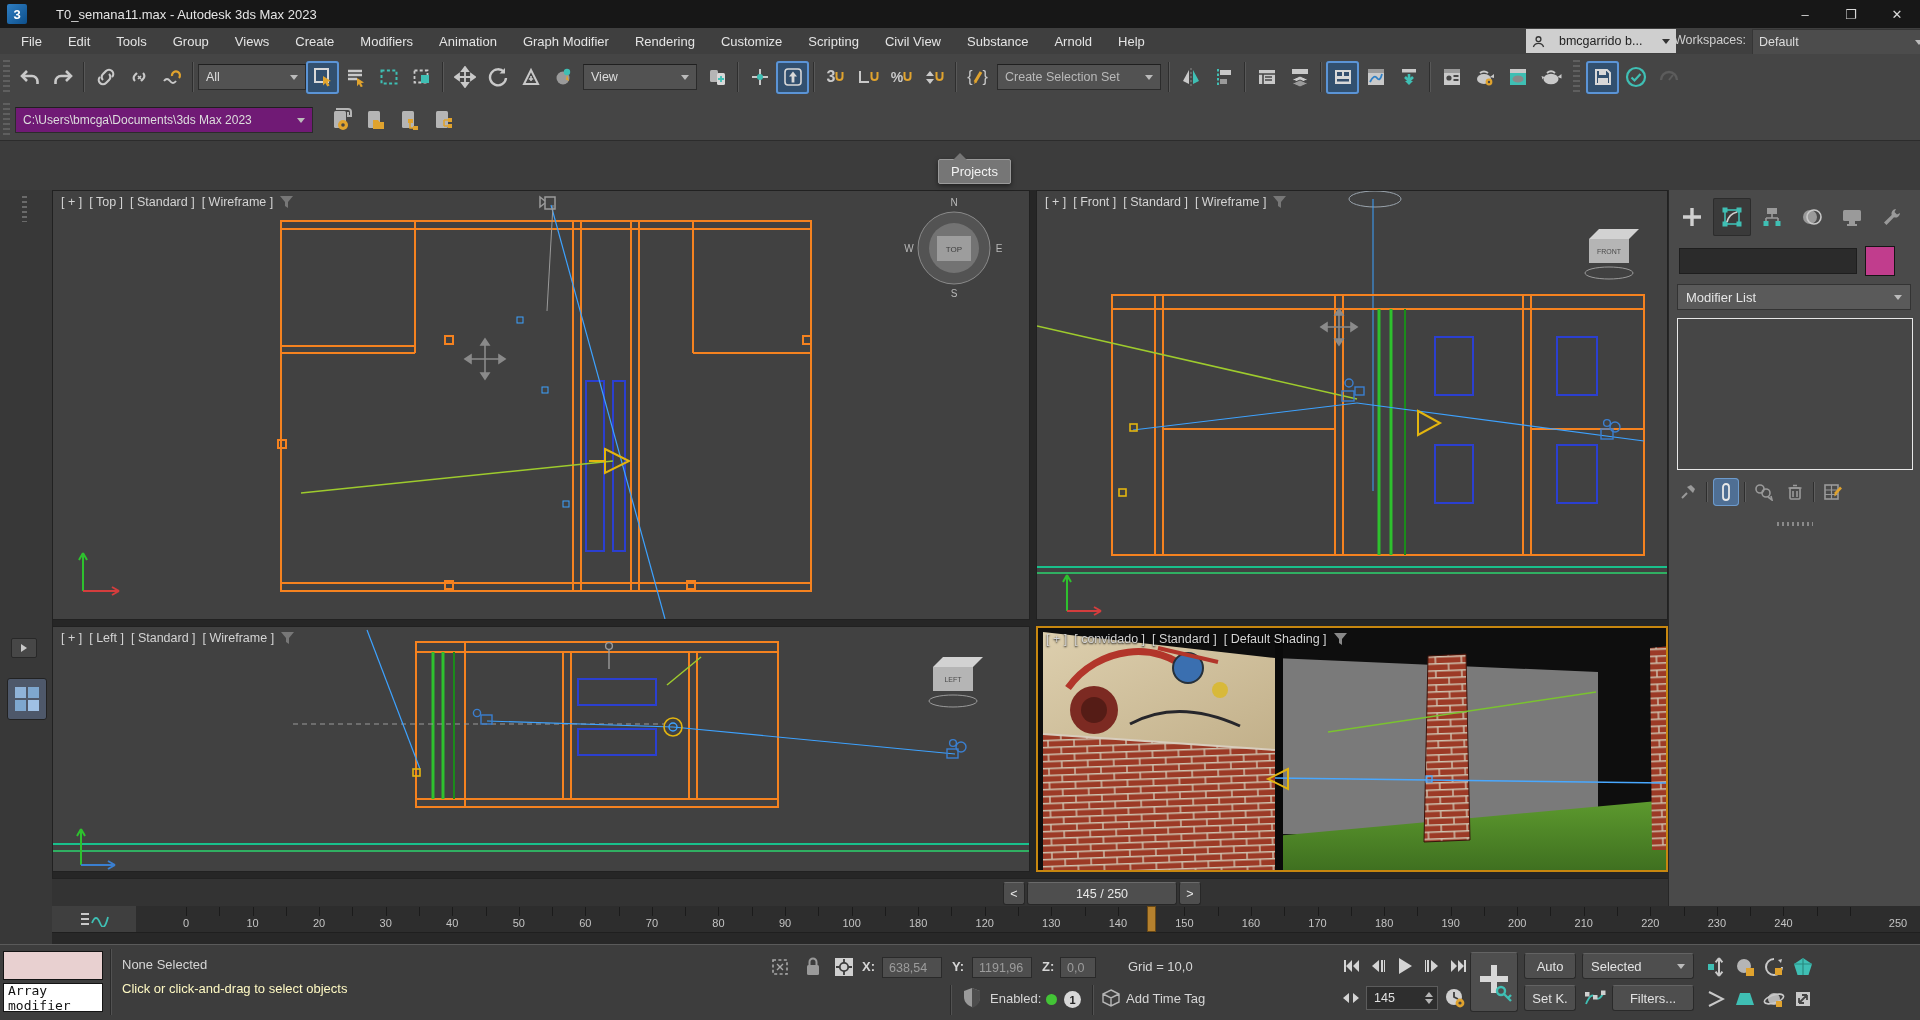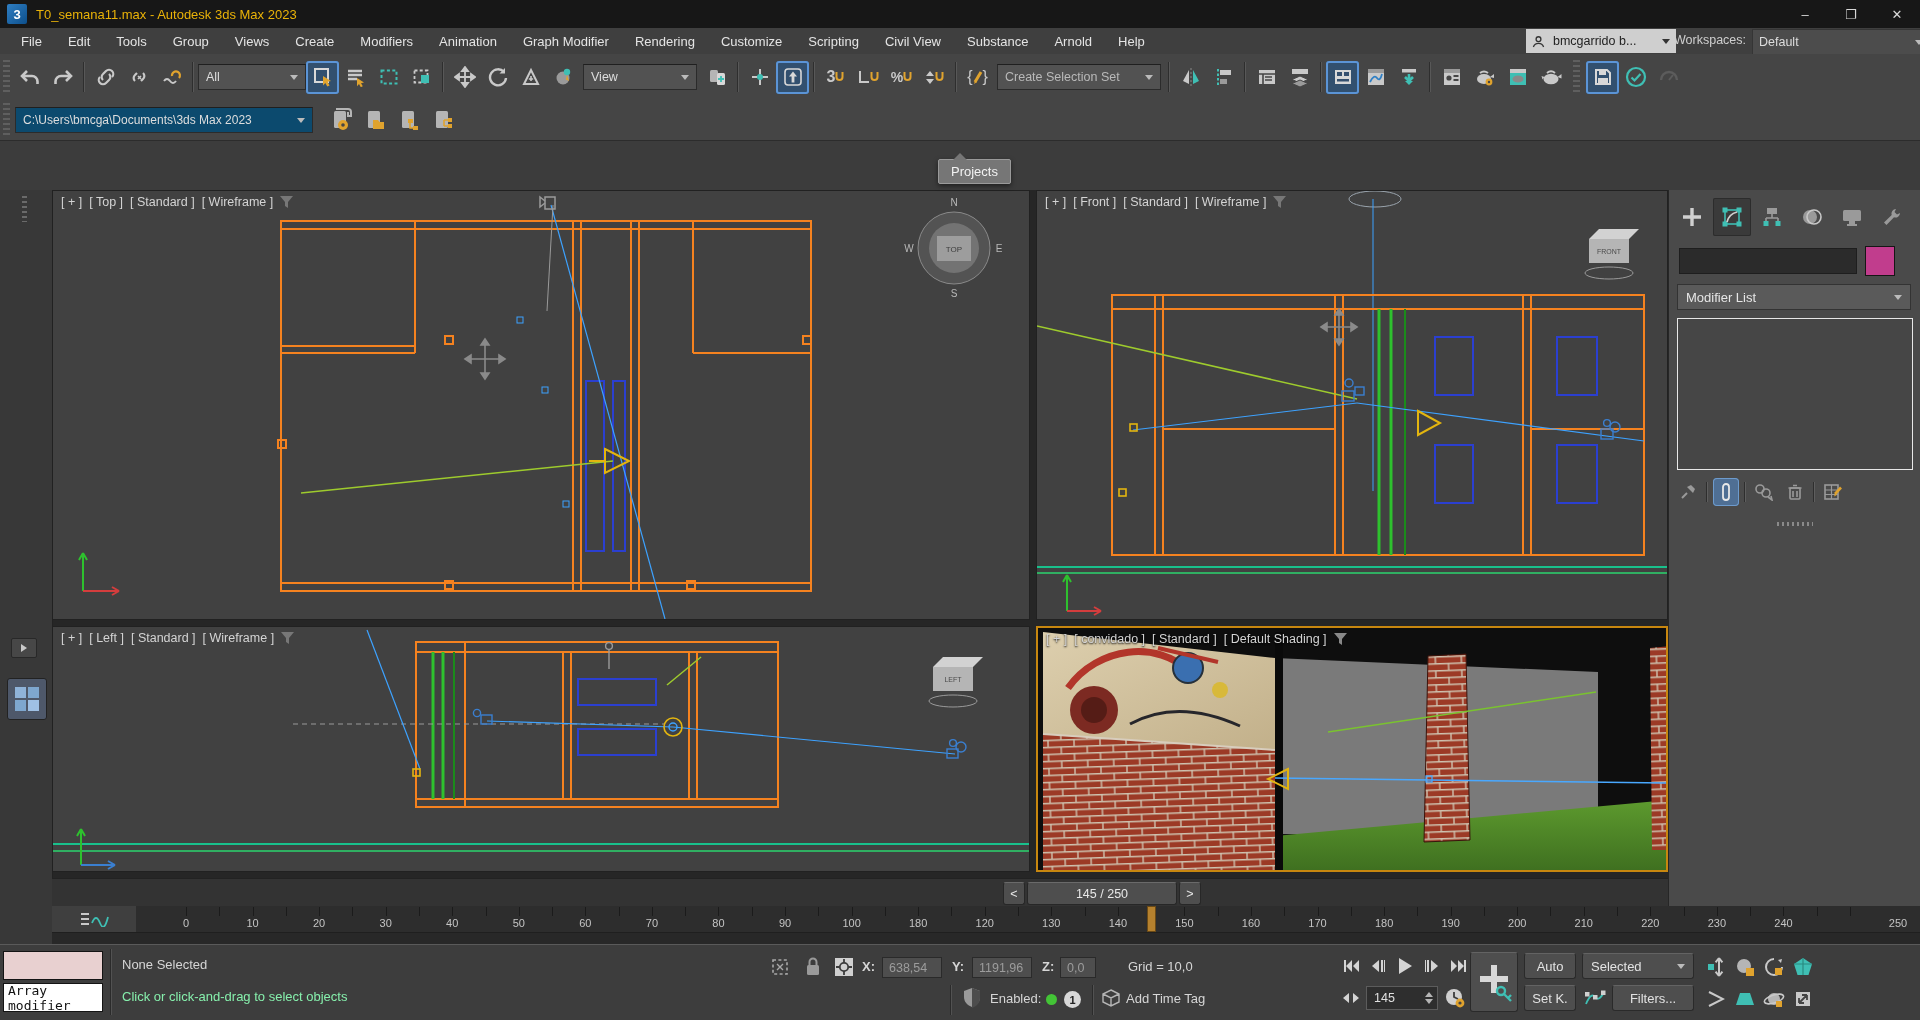--- a/index.html
+++ b/index.html
@@ -3,43 +3,43 @@
 <meta charset="utf-8">
 <style>
   html,body{margin:0;padding:0;background:#111;}
   .app{position:relative;width:1920px;height:1020px;background:#3c3c3c;
        font-family:"Liberation Sans",sans-serif;color:#ddd;overflow:hidden;font-size:13px;}
   .abs{position:absolute;}
   
   .titlebar{left:0;top:0;width:1920px;height:28px;background:#171717;display:flex;align-items:center;}
   .logo{width:20px;height:20px;margin:0 9px 0 7px;border-radius:2px;background:linear-gradient(135deg,#2f7fc4,#0d4f8b);
         color:#fff;font-weight:bold;font-size:13px;display:flex;align-items:center;justify-content:center;}
-  .wtitle{font-size:13px;color:#eab308;}
+  .wtitle{font-size:13px;color:#e5e5e5;margin-left:20px;}
   .winbtns{margin-left:auto;display:flex;height:28px;}
   .winbtn{width:46px;height:28px;display:flex;align-items:center;justify-content:center;color:#d8d8d8;font-size:13px;}
   
   .menubar{left:0;top:28px;width:1920px;height:26px;background:#3f3f3f;display:flex;align-items:center;border-bottom:1px solid #2e2e2e;}
   .menubar-items{display:flex;padding-left:8px;}
   .menu-item{padding:0 13px;color:#e4e4e4;}
   .userchip{position:absolute;left:1526px;top:1px;width:138px;height:24px;background:#cfcfcf;color:#222;
-            display:flex;align-items:center;gap:8px;padding:0 6px;}
+            display:flex;align-items:center;gap:14px;padding:0 6px;}
   .wslabel{position:absolute;left:1674px;top:5px;color:#cfcfcf;font-size:12.5px;}
   .wsdrop{position:absolute;left:1752px;top:1px;width:164px;height:24px;background:#4c4c4c;border:1px solid #353535;
           display:flex;align-items:center;padding:0 6px;color:#ddd;}
   .caret{width:0;height:0;border-left:4px solid transparent;border-right:4px solid transparent;border-top:5px solid #bbb;margin-left:auto;}
   
   .toolbar{left:0;top:54px;width:1920px;height:46px;background:#454545;display:flex;align-items:center;border-bottom:1px solid #2c2c2c;}
   .projectbar{left:0;top:100px;width:1920px;height:40px;background:#454545;display:flex;align-items:center;border-bottom:1px solid #2c2c2c;}
   .drag{width:7px;height:34px;margin:0 3px;background:repeating-linear-gradient(to bottom,#6a6a6a 0 2px,transparent 2px 5px);opacity:.7;}
   .tbtn{width:33px;height:33px;border-radius:3px;display:flex;align-items:center;justify-content:center;flex:none;color:#c9c9c9;}
   .tbtn.active{background:#32506f;box-shadow:inset 0 0 0 2px #5b94d6;}
   .tsep{width:1px;height:30px;background:#2e2e2e;border-right:1px solid #585858;margin:0 4px;flex:none;}
   .combo{height:24px;background:#525252;border:1px solid #2b2b2b;border-top-color:#1f1f1f;display:flex;align-items:center;
          padding:0 7px;font-size:12.5px;color:#ddd;flex:none;}
-  .pathcombo{width:282px;margin-left:2px;background:#0c4a6e;}
+  .pathcombo{width:282px;margin-left:2px;background:#701a75;}
   .pbtn{width:34px;height:32px;display:flex;align-items:center;justify-content:center;flex:none;}
   
   .ribbontabs{left:0;top:140px;width:1920px;height:24px;background:#333;display:flex;align-items:flex-end;padding-left:26px;box-sizing:border-box;}
   .rtab{padding:3px 27px 2px;color:#b8b8b8;font-size:13px;}
   .rtab.active{background:#3e3e3e;border:1px solid #6e6e6e;border-bottom:none;color:#ececec;}
   .polybar{left:0;top:164px;width:1920px;height:26px;background:#2b2b2b;border-top:1px solid #1d1d1d;}
   .polybtn{position:absolute;left:6px;top:2px;padding:2px 11px;border:1px solid #8a8a8a;background:#353535;color:#e2e2e2;font-size:13px;}
   .tooltip{left:938px;top:159px;background:#767676;border:1px solid #9a9a9a;border-radius:2px;color:#f2f2f2;
            padding:4px 12px;font-size:13px;z-index:60;box-shadow:0 2px 5px rgba(0,0,0,.5);}
   .tooltip:before{content:"";position:absolute;left:14px;top:-7px;border-left:7px solid transparent;border-right:7px solid transparent;border-bottom:7px solid #767676;}
@@ -898,21 +898,21 @@
         <div class="tick-label" style="left: 1762px;">250</div>
       </div>
     <div class="tbbottom"></div>
   </div>
 
   <div class="abs statusbar">
     <div class="lbox" style="top:6px;background:#e8d0d0;"></div>
     <div class="lbox mono" style="top:38px;background:#ffffff;color:#111;font-size:13px;display:flex;align-items:center;padding-left:4px;">Array modifier</div>
     <div class="vline" style="left:110px;"></div>
     <div class="stext" style="left:122px;top:12px;">None Selected</div>
-    <div class="stext" style="left:122px;top:44px;color:#86efac;">Click or click-and-drag to select objects</div>
+    <div class="stext" style="left:122px;top:36px;color:#fef9c3;">Click or click-and-drag to select objects</div>
 
     <div class="abs" style="left:768px;top:10px;"><svg width="24" height="24" viewBox="0 0 24 24">
           <rect x="5" y="5" width="14" height="14" fill="none" stroke="#a8a8a8" stroke-width="1.6" stroke-dasharray="3 2.4"></rect>
           <path d="M9 9 l6 6 M15 9 l-6 6" stroke="#a8a8a8" stroke-width="1.4"></path>
         </svg></div>
     <div class="abs" style="left:802px;top:10px;"><svg width="22" height="24" viewBox="0 0 22 24">
           <rect x="5" y="10" width="12" height="10" rx="1.5" fill="#9a9a9a"></rect>
           <path d="M7.5 10 V7 a3.5 3.5 0 0 1 7 0 v3" fill="none" stroke="#9a9a9a" stroke-width="2"></path>
         </svg></div>
     <div class="abs" style="left:832px;top:10px;"><svg width="24" height="24" viewBox="0 0 24 24">

